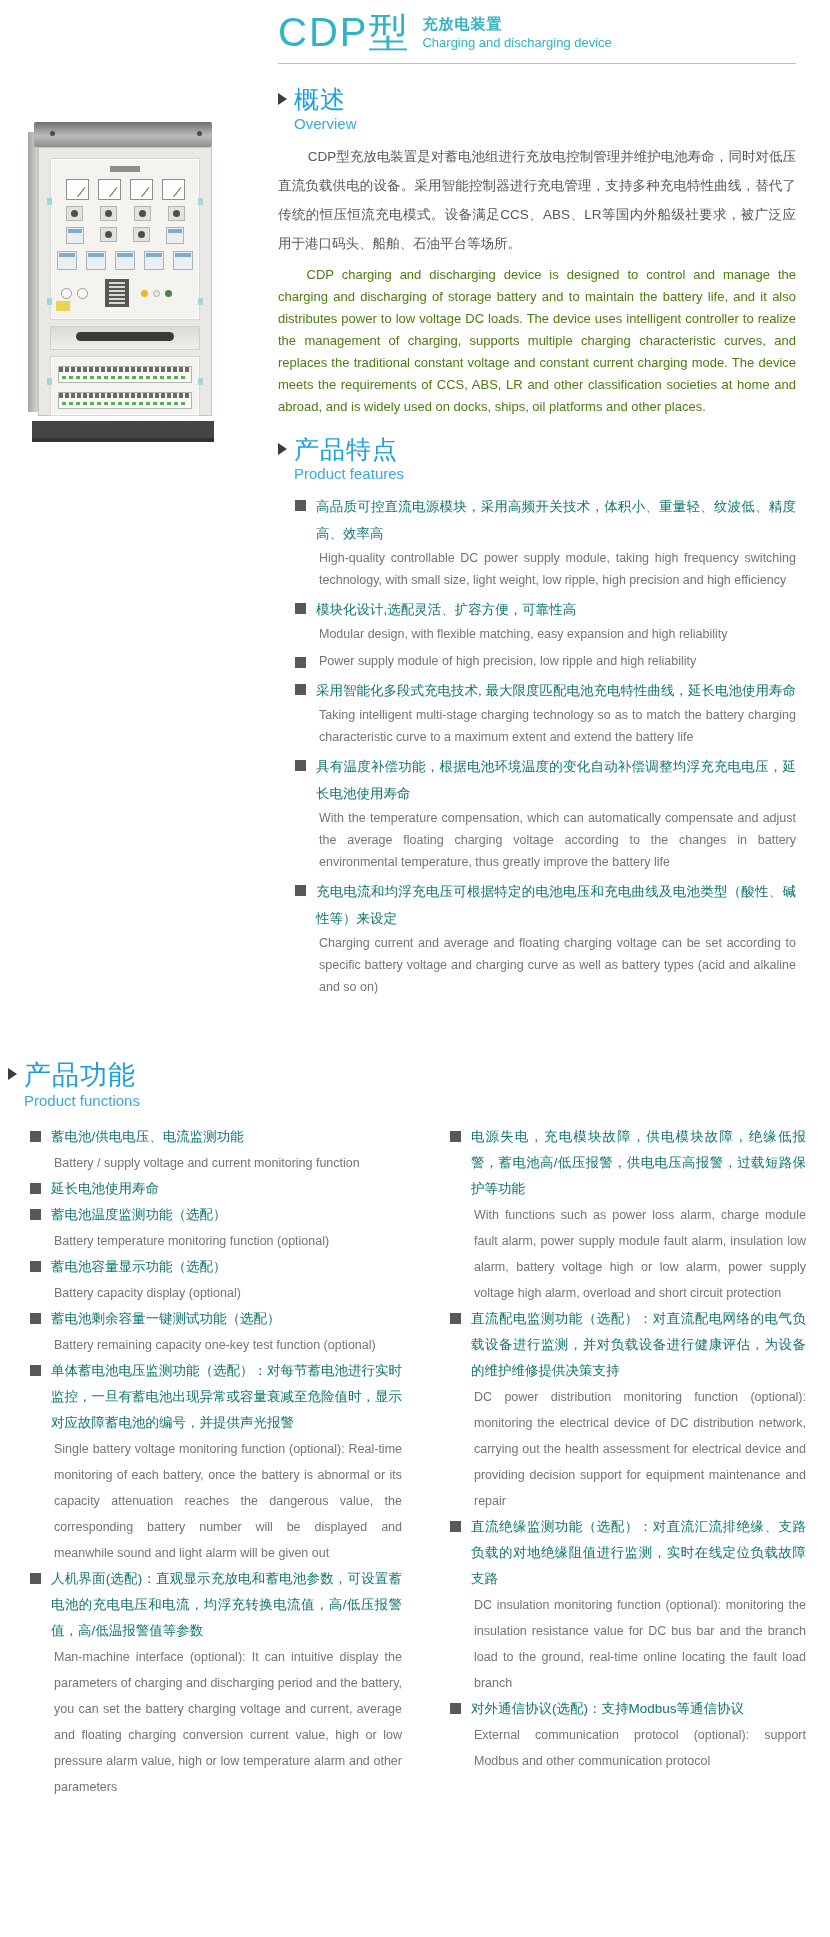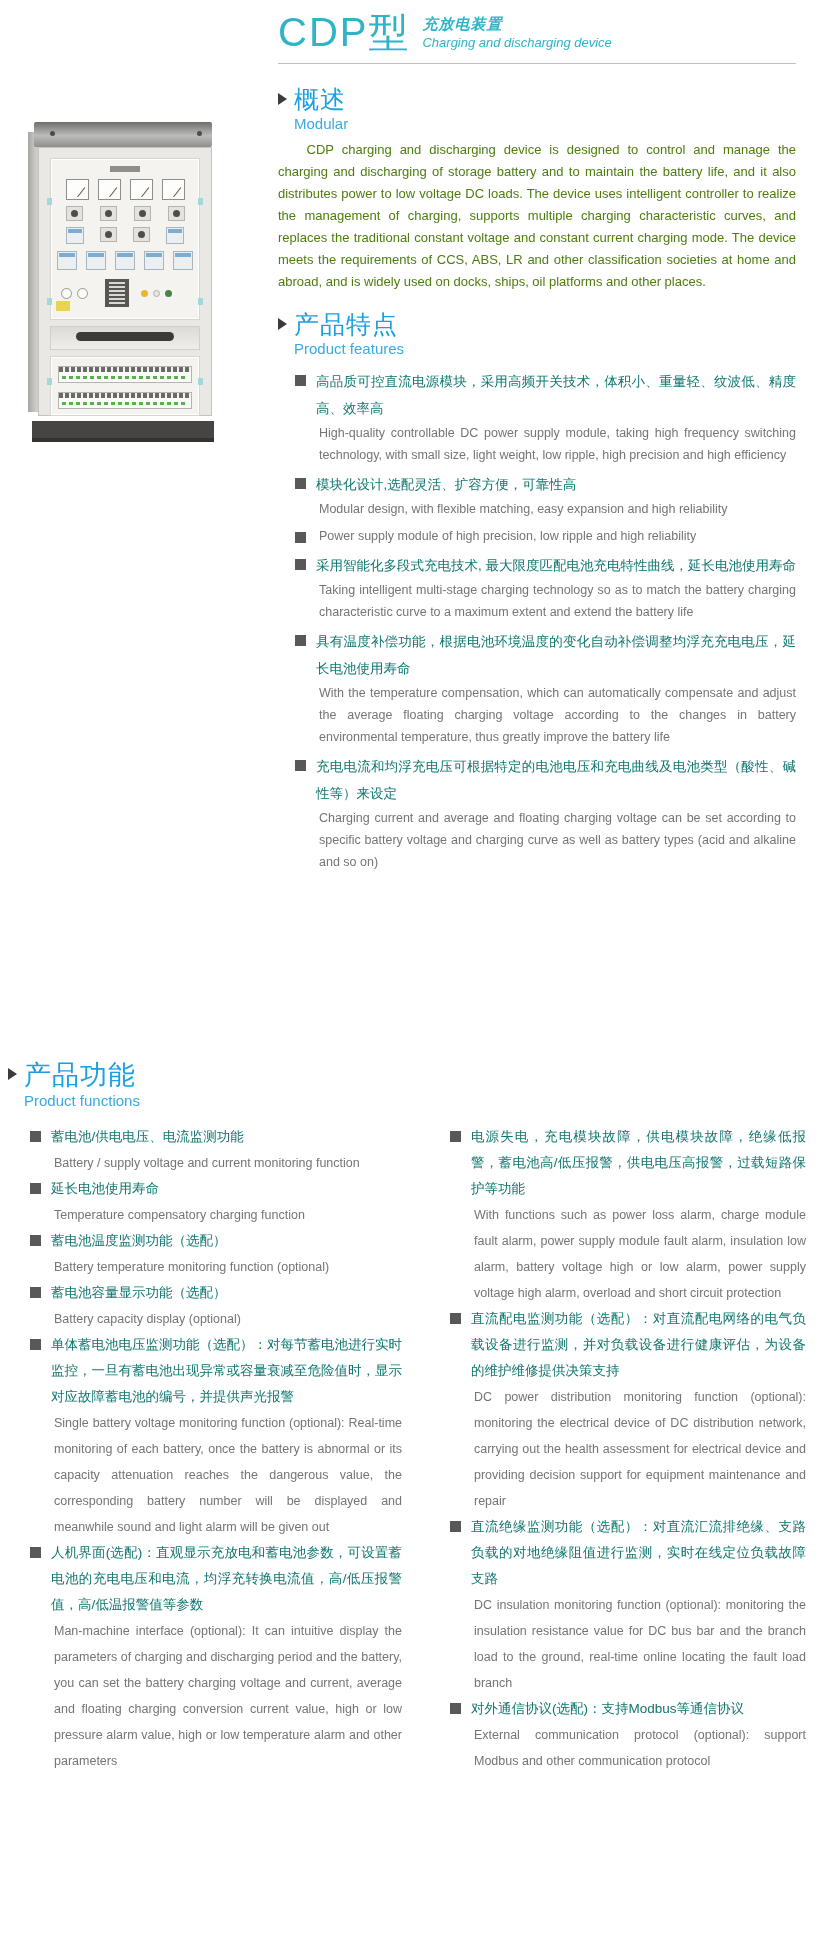--- a/index.html
+++ b/index.html
@@ -6,21 +6,21 @@
   .page {
     position:relative; width:830px; height:1798px; background:#fff; overflow:hidden;
     font-family:"Liberation Sans","DejaVu Sans",sans-serif; color:#595757;
   }
 
   
   .col-right { position:absolute; left:278px; top:12px; width:518px; }
 
   .brand-row { display:flex; align-items:flex-start; }
   .model { font-size:40px; line-height:40px; color:#2db4c6; letter-spacing:2px; font-weight:400; }
-  .brand-sub { margin-left:12px; padding-top:3px;font-style:italic; }
+  .brand-sub { margin-left:12px; padding-top:3px; }
   .brand-sub .cn { font-size:15px; font-weight:bold; color:#2db4c6; letter-spacing:1px; line-height:18px; }
   .brand-sub .en { font-size:13px; color:#2db4c6; line-height:16px; margin-top:2px; }
   .divider { height:1px; background:#bfbfc0; margin-top:11px; }
 
   .sec-head { position:relative; padding-left:16px; }
   .tri { position:absolute; left:0; top:8px; width:0; height:0;
          border-left:9px solid #3e3a39; border-top:6px solid transparent; border-bottom:6px solid transparent; }
   .sec-title-cn { font-size:25px; line-height:28px; color:#1b9fe0; letter-spacing:1px; }
   .sec-title-en { font-size:15px; line-height:18px; color:#38a9e6; margin-top:2px; }
 
@@ -210,22 +210,23 @@
       <div class="brand-sub">
         <div class="cn">充放电装置</div>
         <div class="en">Charging and discharging device</div>
       </div>
     </div>
     <div class="divider"></div>
 
     <div class="sec-head overview-head">
       <span class="tri"></span>
       <div class="sec-title-cn">概述</div>
-      <div class="sec-title-en">Modular</div>
-    </div>
+      <div class="sec-title-en">Overview</div>
+    </div>
+    <div class="para cn">CDP型充放电装置是对蓄电池组进行充放电控制管理并维护电池寿命，同时对低压直流负载供电的设备。采用智能控制器进行充电管理，支持多种充电特性曲线，替代了传统的恒压恒流充电模式。设备满足CCS、ABS、LR等国内外船级社要求，被广泛应用于港口码头、船舶、石油平台等场所。</div>
     <div class="para en">CDP charging and discharging device is designed to control and manage the charging and discharging of storage battery and to maintain the battery life, and it also distributes power to low voltage DC loads. The device uses intelligent controller to realize the management of charging, supports multiple charging characteristic curves, and replaces the traditional constant voltage and constant current charging mode. The device meets the requirements of CCS, ABS, LR and other classification societies at home and abroad, and is widely used on docks, ships, oil platforms and other places.</div>
 
     <div class="sec-head features-head">
       <span class="tri"></span>
       <div class="sec-title-cn">产品特点</div>
       <div class="sec-title-en">Product features</div>
     </div>
     <div class="feature-list">
 
         <div class="bullet-item">
@@ -276,36 +277,40 @@
 
           <div class="bullet-item">
             <span class="sq"></span>
             <div class="cn">蓄电池/供电电压、电流监测功能</div>
             <div class="en">Battery / supply voltage and current monitoring function</div>
           </div>
 
           <div class="bullet-item">
             <span class="sq"></span>
             <div class="cn">延长电池使用寿命</div>
-            <div class="en">Temperature compensatory charging function</div>
           </div>
 
           <div class="bullet-item">
             <span class="sq"></span>
             <div class="cn">蓄电池温度监测功能（选配）</div>
             <div class="en">Battery temperature monitoring function (optional)</div>
           </div>
 
 
           <div class="bullet-item">
             <span class="sq"></span>
             <div class="cn">蓄电池容量显示功能（选配）</div>
             <div class="en">Battery capacity display (optional)</div>
           </div>
 
+          <div class="bullet-item">
+            <span class="sq"></span>
+            <div class="cn">蓄电池剩余容量一键测试功能（选配）</div>
+            <div class="en">Battery remaining capacity one-key test function (optional)</div>
+          </div>
 
           <div class="bullet-item">
             <span class="sq"></span>
             <div class="cn">单体蓄电池电压监测功能（选配）：对每节蓄电池进行实时监控，一旦有蓄电池出现异常或容量衰减至危险值时，显示对应故障蓄电池的编号，并提供声光报警</div>
             <div class="en">Single battery voltage monitoring function (optional): Real-time monitoring of each battery, once the battery is abnormal or its capacity attenuation reaches the dangerous value, the corresponding battery number will be displayed and meanwhile sound and light alarm will be given out</div>
           </div>
 
           <div class="bullet-item">
             <span class="sq"></span>
             <div class="cn">人机界面(选配)：直观显示充放电和蓄电池参数，可设置蓄电池的充电电压和电流，均浮充转换电流值，高/低压报警值，高/低温报警值等参数</div>

